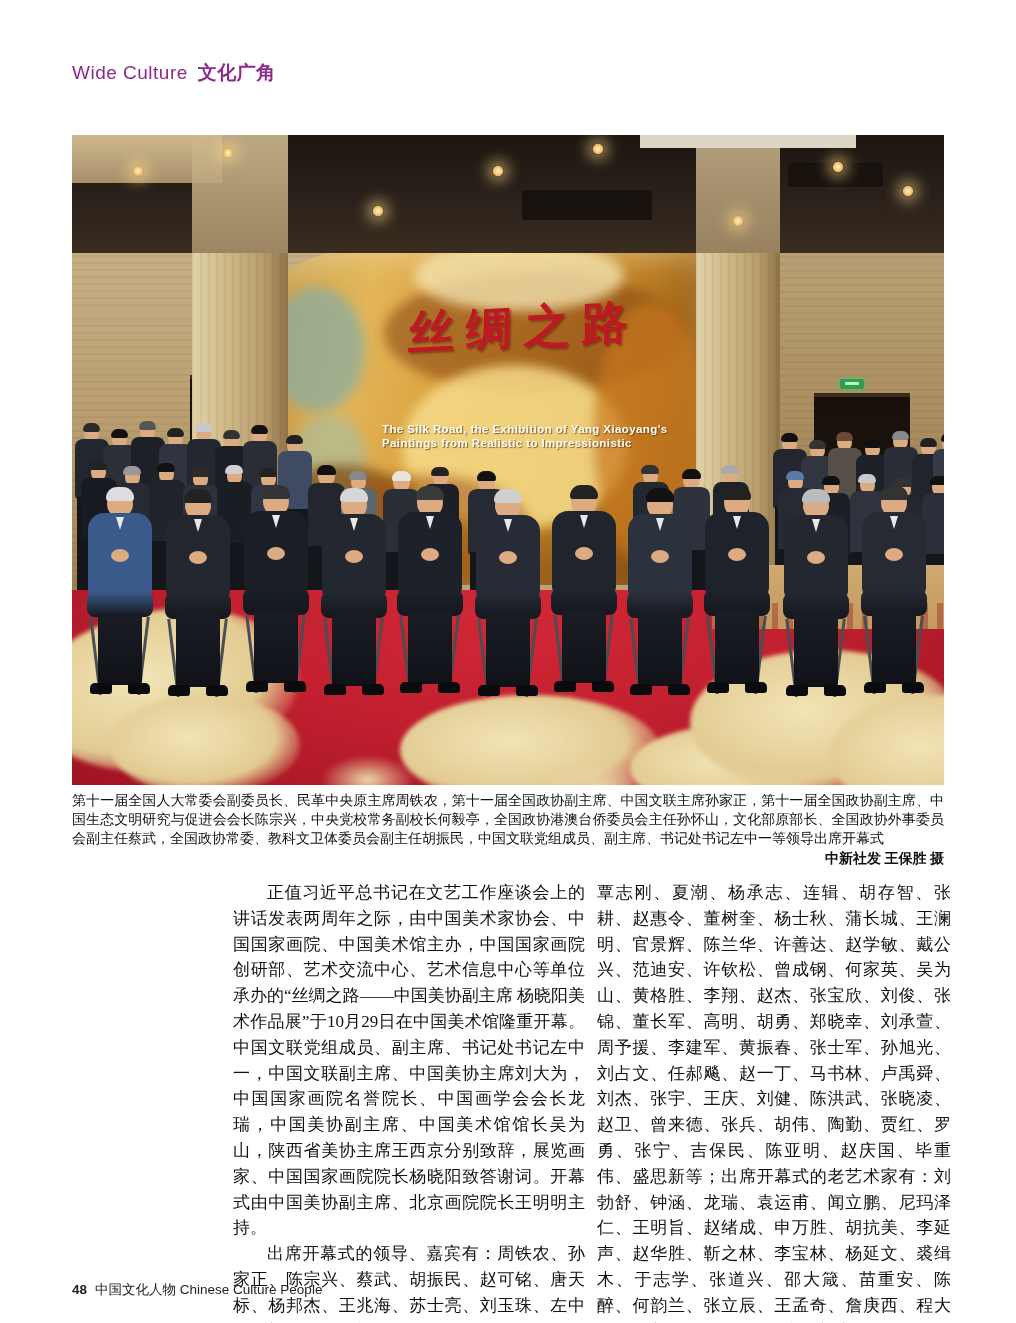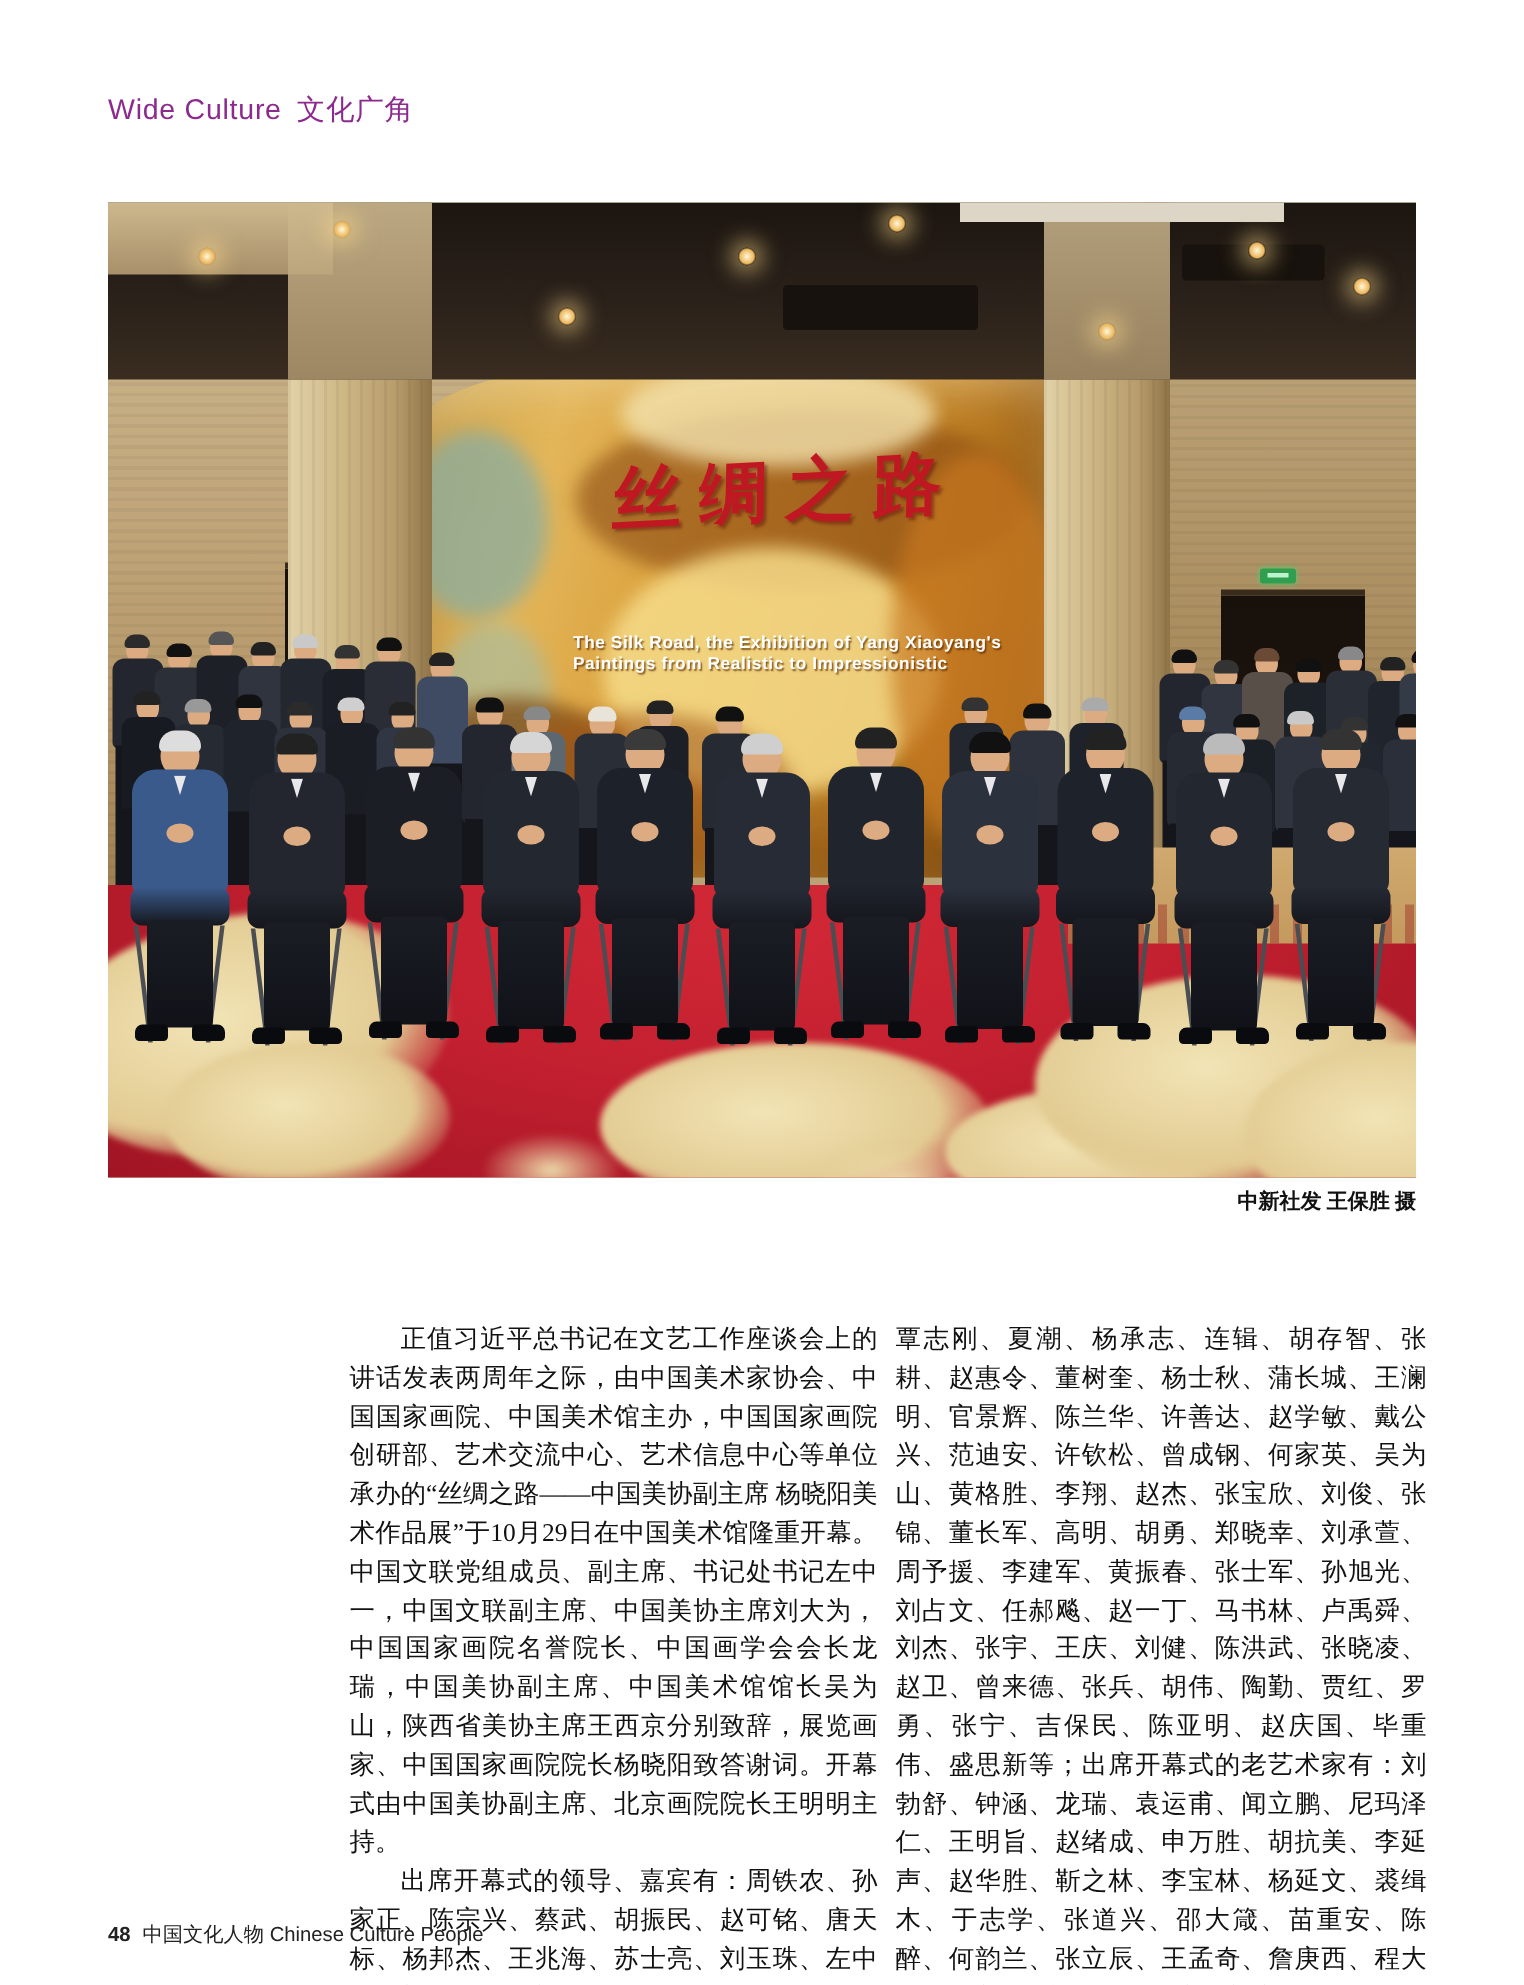--- a/index.html
+++ b/index.html
@@ -1,21 +1,21 @@
 <!DOCTYPE html>
 <html lang="zh"><head>
 <meta charset="utf-8">
 <style>
   html,body{margin:0;padding:0;background:#ffffff;}
   .page{position:relative;width:1016px;height:1323px;background:#fff;overflow:hidden;
         font-family:"Liberation Sans","DejaVu Sans",sans-serif;color:#1a1a1a;}
 
   
   .header{position:absolute;left:72px;top:60px;font-size:19px;color:#8d2a8e;letter-spacing:.5px;}
-  .header .cn{font-weight:normal;margin-left:10px;text-align:center;}
+  .header .cn{font-weight:bold;margin-left:10px;text-align:center;}
 
   
   .photo{position:absolute;left:72px;top:135px;width:872px;height:650px;overflow:hidden;background:#b9a276;}
   .abs{position:absolute;}
 
   .ph-wall-left{left:0;top:40px;width:340px;height:460px;z-index:1;
     background:linear-gradient(180deg,#cdb78e 0%,#b79a6c 60%,#97774b 100%);}
   .ph-wall-right{left:620px;top:14px;width:252px;height:480px;z-index:1;
     background:linear-gradient(180deg,#c2ab80 0%,#a98c5e 60%,#8f7146 100%);}
   .wall-tex{position:absolute;inset:0;background:repeating-linear-gradient(0deg,rgba(0,0,0,.045) 0 2px,transparent 2px 7px);}
@@ -523,20 +523,21 @@
           <div style="left:29px;top:62px;width:18px;height:13px;border-radius:50%;background:#dcab81;"></div>
           <div style="left:5px;top:104px;width:66px;height:26px;border-radius:8px;background:linear-gradient(#262a33,#15171d);"></div>
           <div style="left:16px;top:126px;width:44px;height:72px;border-radius:4px;background:linear-gradient(#1a1d24,#101218);"></div>
           <div style="left:8px;top:196px;width:22px;height:11px;border-radius:5px 3px 3px 3px;background:#0a0b0e;"></div>
           <div style="left:46px;top:196px;width:22px;height:11px;border-radius:3px 5px 3px 3px;background:#0a0b0e;"></div>
         </div>
       </div>
   </div>
 
   <div class="caption">
+    <div>第十一届全国人大常委会副委员长、民革中央原主席周铁农，第十一届全国政协副主席、中国文联主席孙家正，第十一届全国政协副主席、中国生态文明研究与促进会会长陈宗兴，中央党校常务副校长何毅亭，全国政协港澳台侨委员会主任孙怀山，文化部原部长、全国政协外事委员会副主任蔡武，全国政协常委、教科文卫体委员会副主任胡振民，中国文联党组成员、副主席、书记处书记左中一等领导出席开幕式</div>
     <div class="credit">中新社发 王保胜 摄</div>
   </div>
 
   <div class="col col1">
     <p class="ind">正值习近平总书记在文艺工作座谈会上的讲话发表两周年之际，由中国美术家协会、中国国家画院、中国美术馆主办，中国国家画院创研部、艺术交流中心、艺术信息中心等单位承办的“丝绸之路——中国美协副主席 杨晓阳美术作品展”于10月29日在中国美术馆隆重开幕。中国文联党组成员、副主席、书记处书记左中一，中国文联副主席、中国美协主席刘大为，中国国家画院名誉院长、中国画学会会长龙瑞，中国美协副主席、中国美术馆馆长吴为山，陕西省美协主席王西京分别致辞，展览画家、中国国家画院院长杨晓阳致答谢词。开幕式由中国美协副主席、北京画院院长王明明主持。</p>
     <p class="ind">出席开幕式的领导、嘉宾有：周铁农、孙家正、陈宗兴、蔡武、胡振民、赵可铭、唐天标、杨邦杰、王兆海、苏士亮、刘玉珠、左中一、刘大为、吕章申、</p>
   </div>
   <div class="col col2">
     <p>覃志刚、夏潮、杨承志、连辑、胡存智、张耕、赵惠令、董树奎、杨士秋、蒲长城、王澜明、官景辉、陈兰华、许善达、赵学敏、戴公兴、范迪安、许钦松、曾成钢、何家英、吴为山、黄格胜、李翔、赵杰、张宝欣、刘俊、张锦、董长军、高明、胡勇、郑晓幸、刘承萱、周予援、李建军、黄振春、张士军、孙旭光、刘占文、任郝飚、赵一丁、马书林、卢禹舜、刘杰、张宇、王庆、刘健、陈洪武、张晓凌、赵卫、曾来德、张兵、胡伟、陶勤、贾红、罗勇、张宁、吉保民、陈亚明、赵庆国、毕重伟、盛思新等；出席开幕式的老艺术家有：刘勃舒、钟涵、龙瑞、袁运甫、闻立鹏、尼玛泽仁、王明旨、赵绪成、申万胜、胡抗美、李延声、赵华胜、靳之林、李宝林、杨延文、裘缉木、于志学、张道兴、邵大箴、苗重安、陈醉、何韵兰、张立辰、王孟奇、詹庚西、程大利、石齐、张祖英、贾浩义、刘曦林、</p>
   </div>

